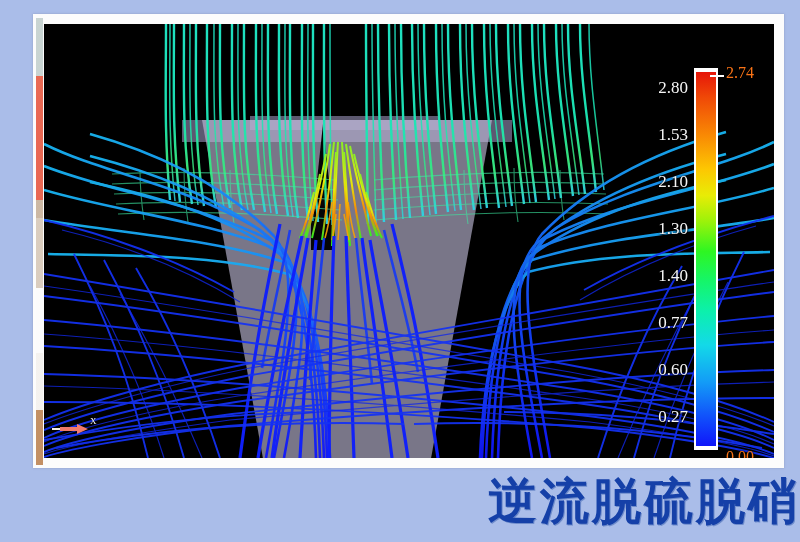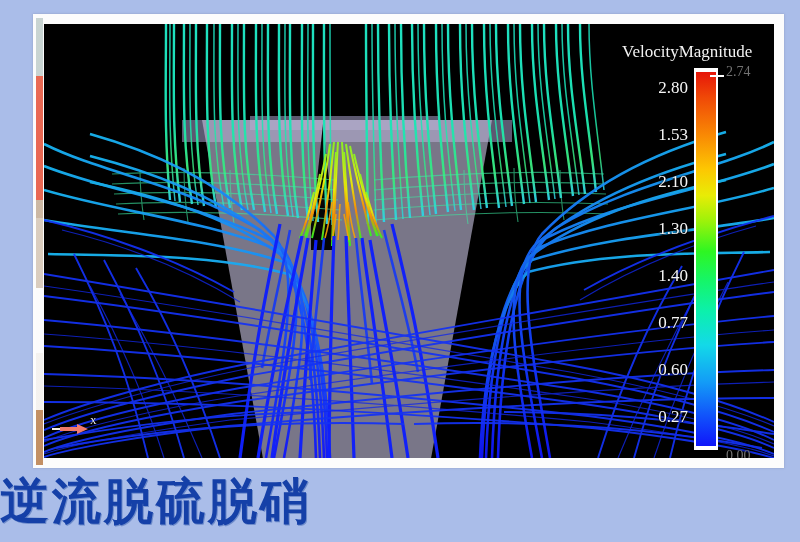--- a/index.html
+++ b/index.html
@@ -159,39 +159,39 @@
     right: 84px;
     color: #f5f5f5;
     font-family: "Liberation Serif", serif;
     font-size: 17px;
     text-shadow: 0 1px 2px #000, 0 0 3px #000;
     white-space: nowrap;
   }
   .sb-range-label {
     position: absolute;
     left: 78px;
-    color: #737373;
+    color: #f97316;
     font-family: "Liberation Serif", serif;
-    font-size: 14px;
+    font-size: 16px;
     text-shadow: 0 1px 2px #000, 0 0 3px #000;
     white-space: nowrap;
   }
   .sb-range-mark {
     position: absolute;
     left: 62px;
     width: 14px; height: 2px;
     background: #ffffff;
   }
 
   
   #caption {
     position: absolute;
     left: 0; top: 471px;
     width: 800px;
-    text-align: left;
+    text-align: right;
     color: #1540a8;
     font-family: "DejaVu Sans", sans-serif;
     font-weight: bold;
     font-size: 49px;
     letter-spacing: 3px;
     line-height: 62px;
     text-shadow: 1px 1px 0 #6f8ccb;
   }
 </style>
 </head>
@@ -417,21 +417,20 @@
     <div id="axis-triad">
       <svg width="60" height="26" viewBox="0 0 60 26">
         <line x1="2" y1="13" x2="26" y2="13" stroke="#f6efe8" stroke-width="2"></line>
         <line x1="10" y1="13" x2="30" y2="13" stroke="#f07a6a" stroke-width="4"></line>
         <polygon points="38,13 27,8 27,18" fill="#f07a6a"></polygon>
       </svg>
       <span class="ax-label">X</span>
     </div>
 
     <div id="scalarbar">
-      <div id="sb-title">VelocityMagnitude</div>
       <div id="sb-bar-wrap">
         <div id="sb-gradient"></div>
       </div>
       <div class="sb-tick-label" style="top:44px">2.80</div>
       <div class="sb-tick-label" style="top:91px">1.53</div>
       <div class="sb-tick-label" style="top:138px">2.10</div>
       <div class="sb-tick-label" style="top:185px">1.30</div>
       <div class="sb-tick-label" style="top:232px">1.40</div>
       <div class="sb-tick-label" style="top:279px">0.77</div>
       <div class="sb-tick-label" style="top:326px">0.60</div>

